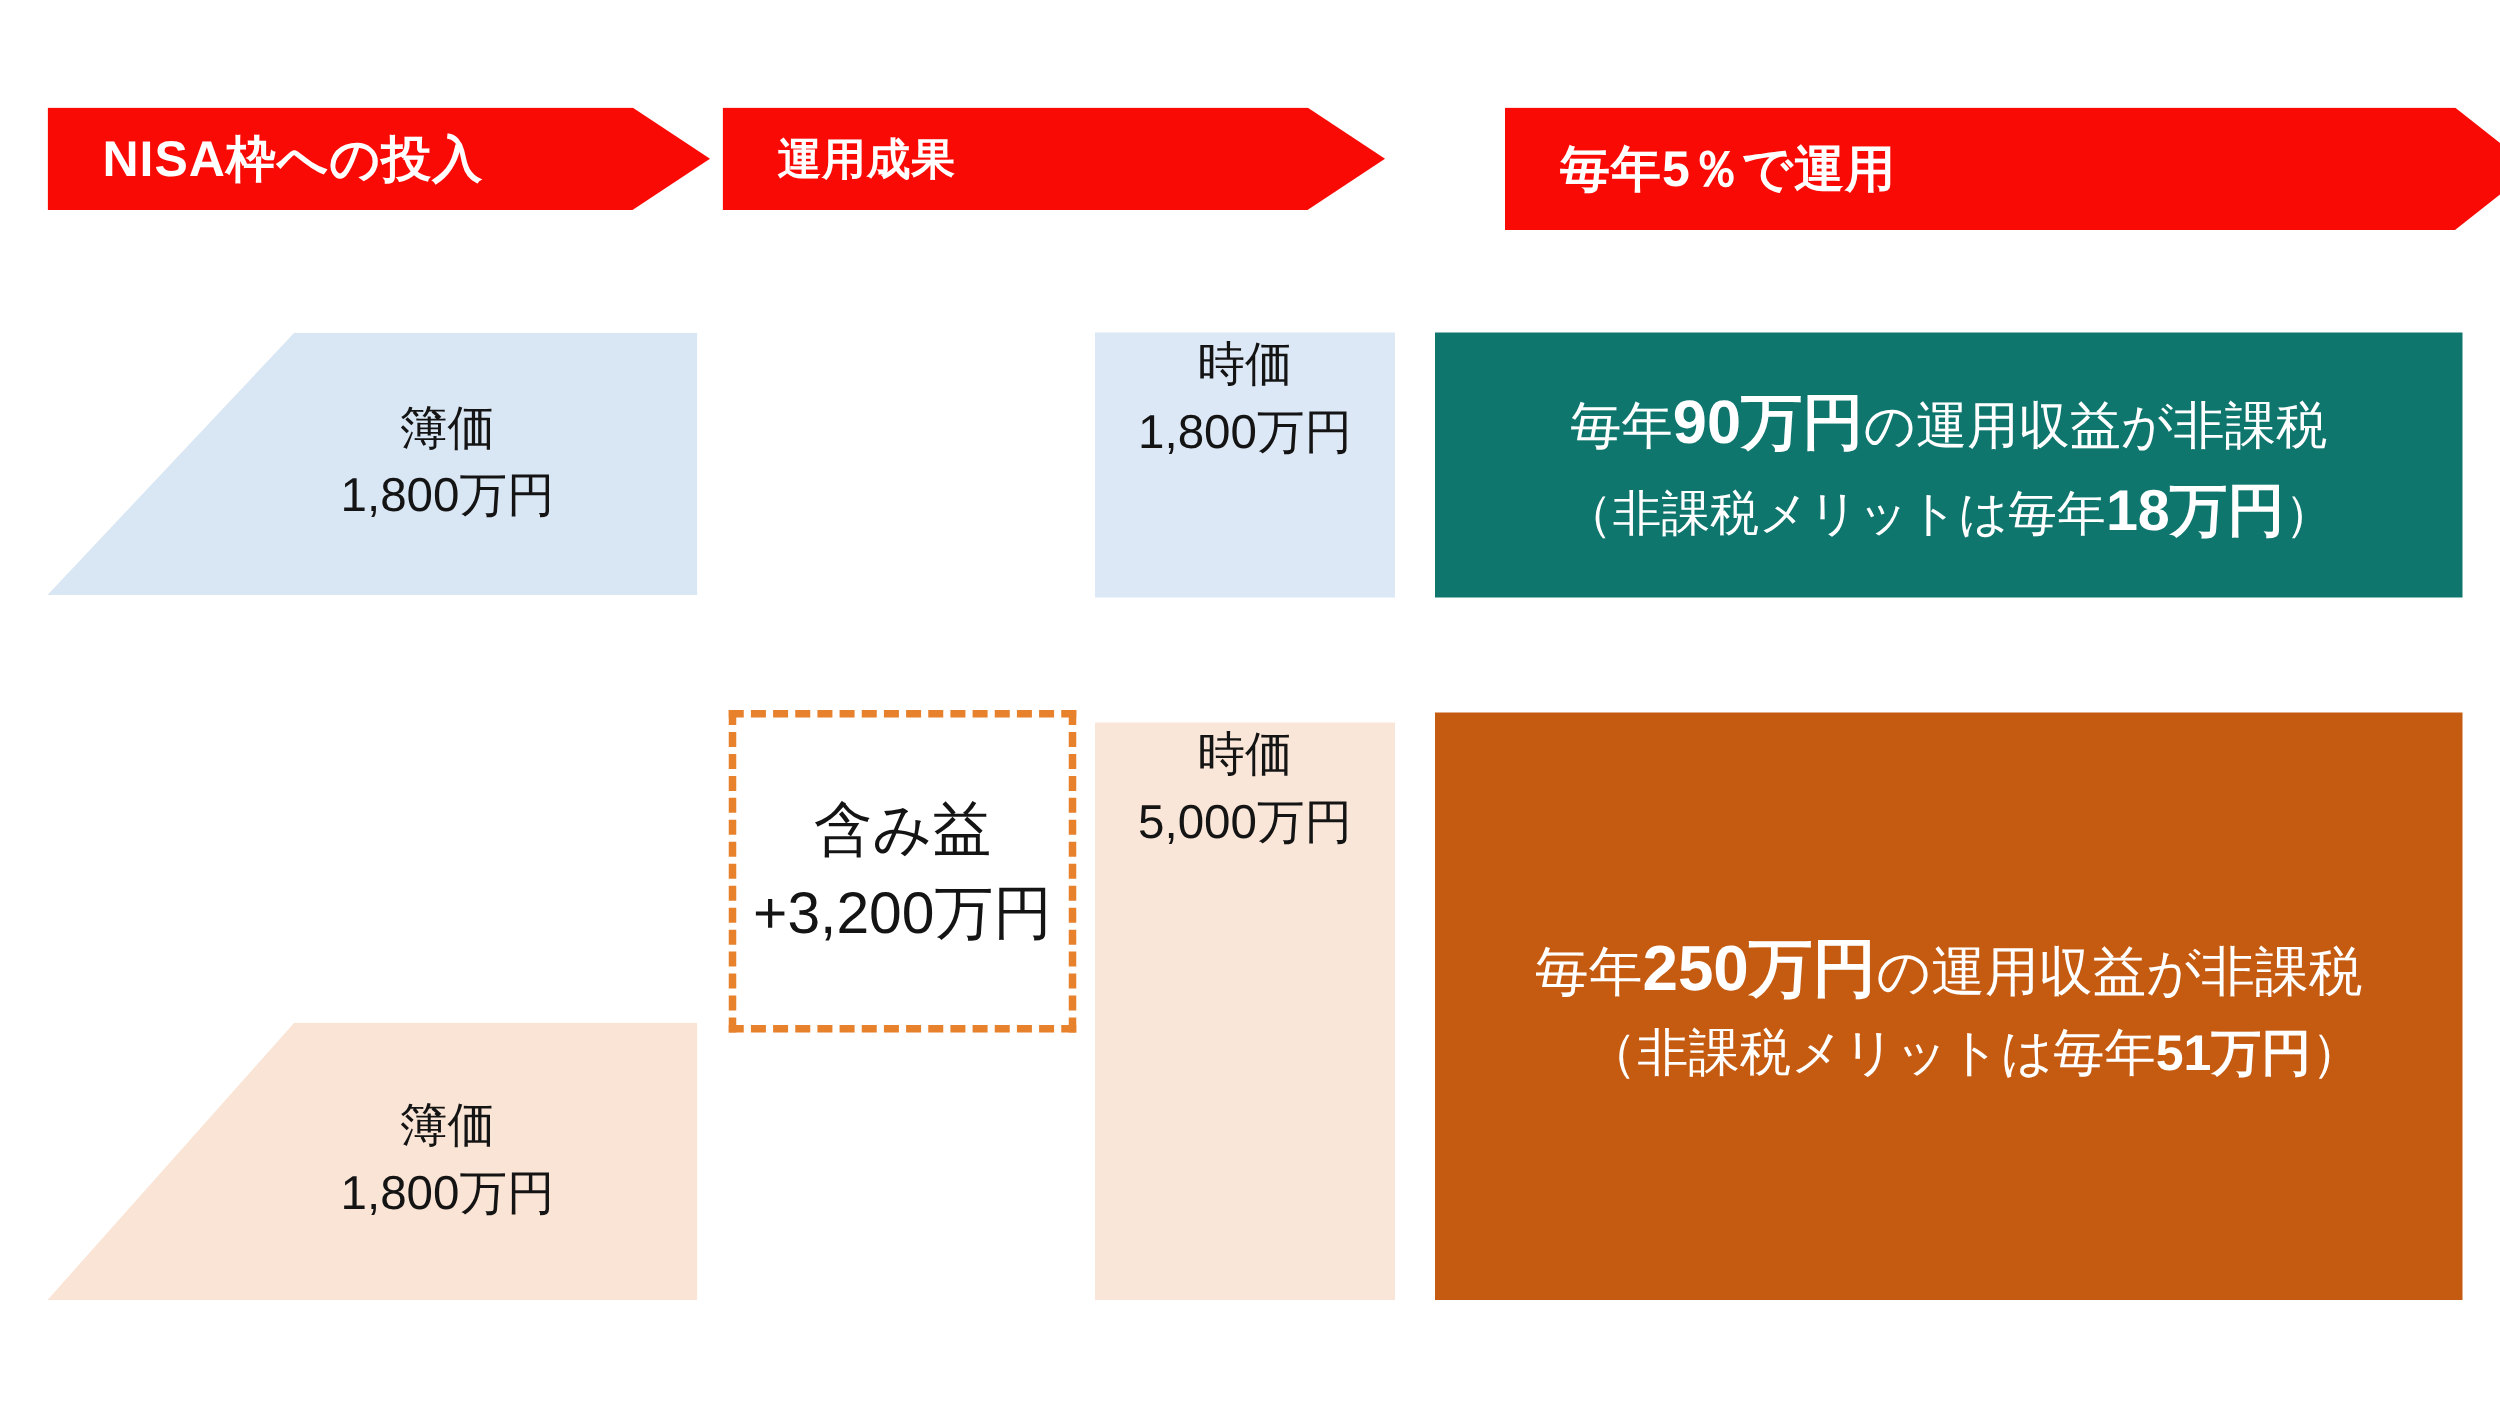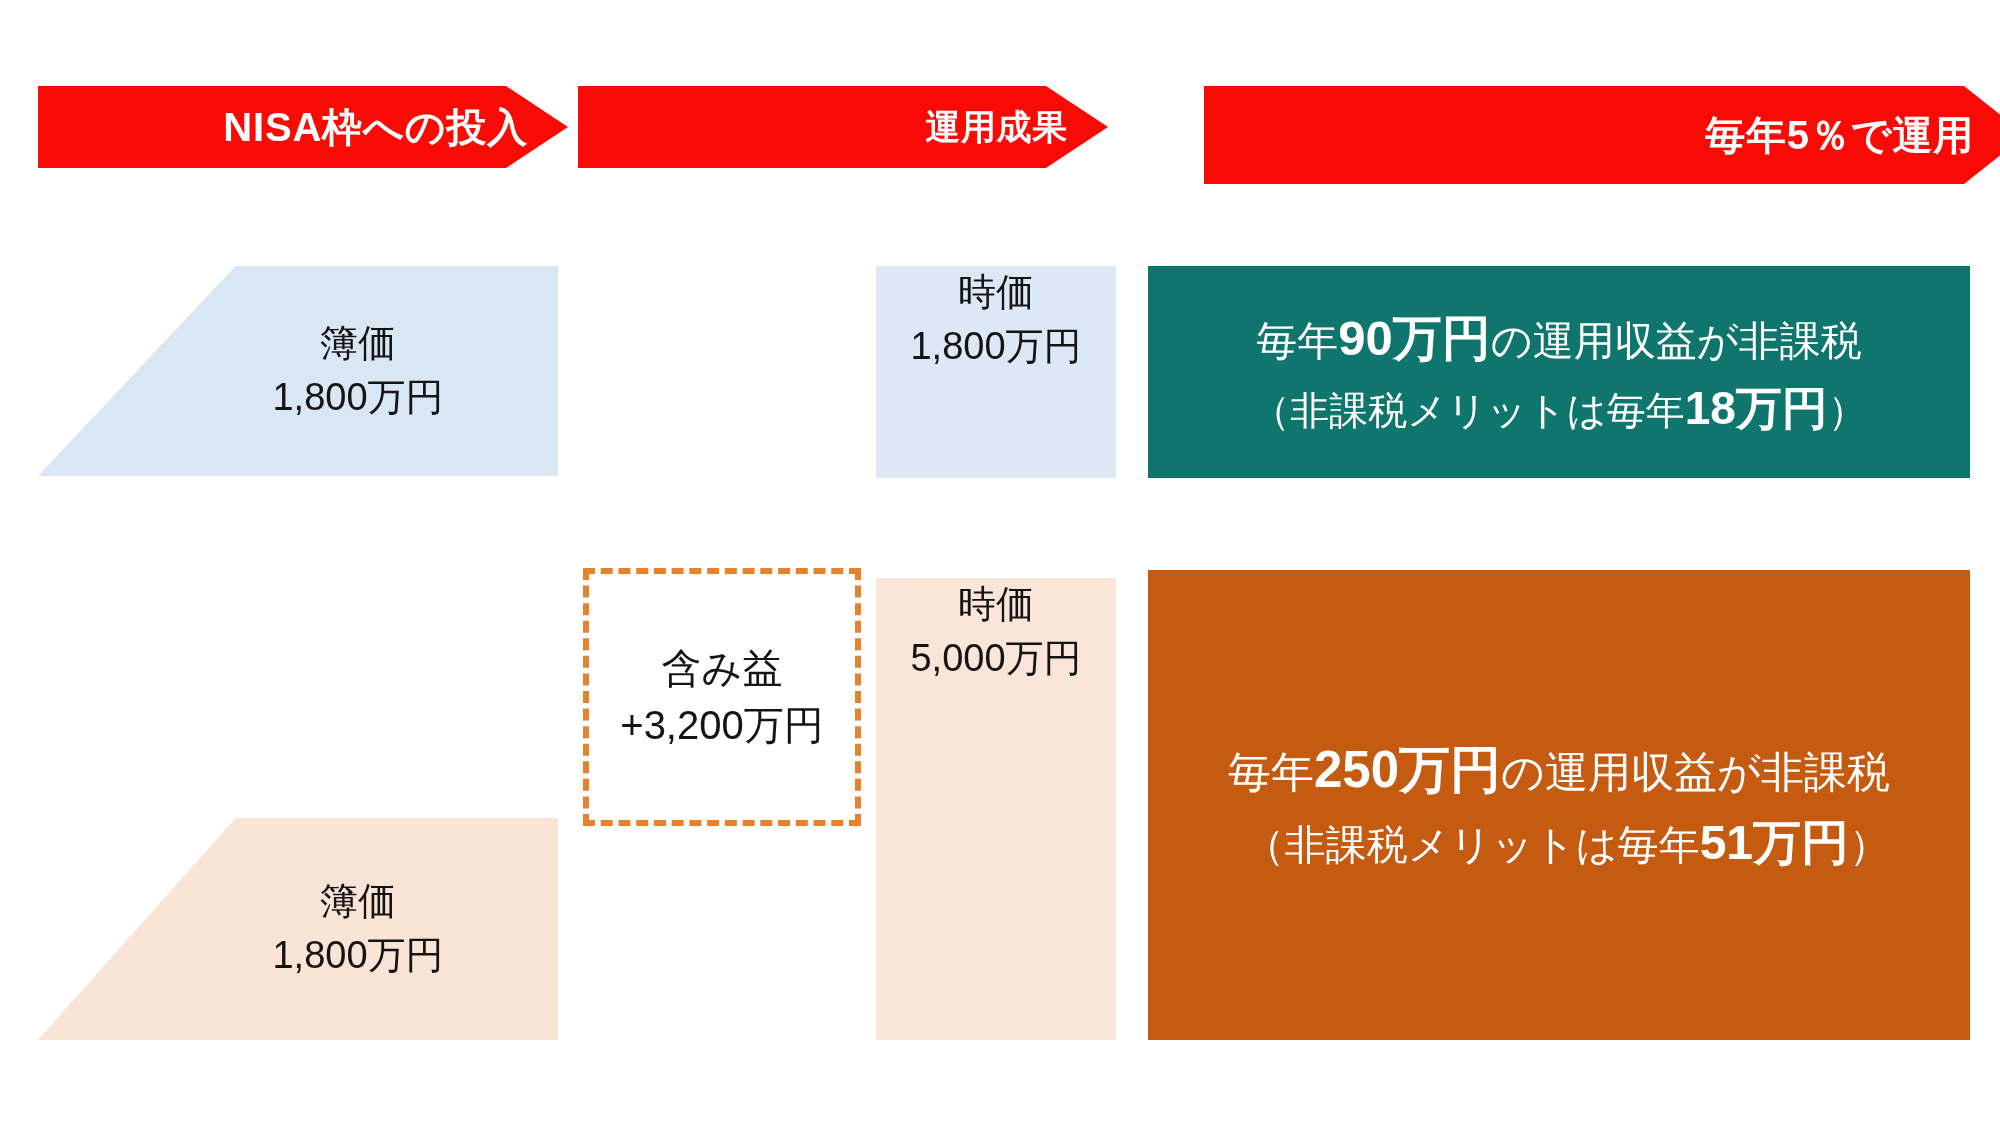--- a/index.html
+++ b/index.html
@@ -11,24 +11,25 @@
   }
   #stage { position: relative; width: 2000px; height: 1125px; background:#fff; }
 
   
   .arrow {
     position: absolute;
     background: var(--acc, #fa0a05);
     color: #ffffff;
     display: flex;
     align-items: center;
-    justify-content: flex-end;
+    justify-content: flex-start;
     font-weight: bold;
     letter-spacing: 0.02em;
     white-space: nowrap;
+    padding-left: 44px;
   }
   .arrow.notch {
     clip-path: polygon(0 0, calc(100% - 62px) 0, 100% 50%, calc(100% - 62px) 100%, 0 100%);
   }
   #arrow-1 { left: 38px;  top: 86px; width: 530px; height: 82px; font-size: 40px; }
   #arrow-2 { left: 578px; top: 86px; width: 530px; height: 82px; font-size: 35px; }
   #arrow-3 { left: 1204px; top: 86px; width: 822px; height: 98px; font-size: 40px; }
   #arrow-1 .lbl, #arrow-2 .lbl { margin-right: 40px; }
   #arrow-3 .lbl { margin-right: 52px; }
 
@@ -72,21 +73,21 @@
 
   
   #gain-box {
     position: absolute;
     left: 583px; top: 568px; width: 278px; height: 258px;
     border: 6px dashed #e8812c;
     display: flex;
     flex-direction: column;
     align-items: center;
     justify-content: center;
-    font-size: 40px;
+    font-size: 47px;
     line-height: 1.42;
     color: #141414;
     text-align: left;
     background: transparent;
   }
 
   
   .panel {
     position: absolute;
     color: #ffffff;
@@ -106,21 +107,21 @@
   }
   .panel .line { white-space: nowrap; font-size: 41px; line-height: 1.48; }
   .panel .line.sub { font-size: 39px; }
   .panel b { font-weight: bold; font-size: 49px; }
   .panel .line.sub b { font-size: 46px; }
   .panel .grp { margin: 0; }
   #panel-orange .grp + .grp { margin-top: 40px; }
   #panel-orange .line { font-size: 43px; text-align: right; }
   #panel-orange .line.sub { font-size: 41px; }
   #panel-orange b { font-size: 51px; }
-  #panel-orange .line.sub b { font-size: 48px; }
+  #panel-orange .line.sub b { font-size: 40px; }
 </style>
 </head>
 <body>
 
 <div id="stage">
 
   <div class="arrow notch" id="arrow-1" style="--acc: #fa0a05;">
     <span class="lbl">NISA枠への投入</span>
   </div>
   <div class="arrow notch" id="arrow-2" style="--acc: #fa0a05;">

